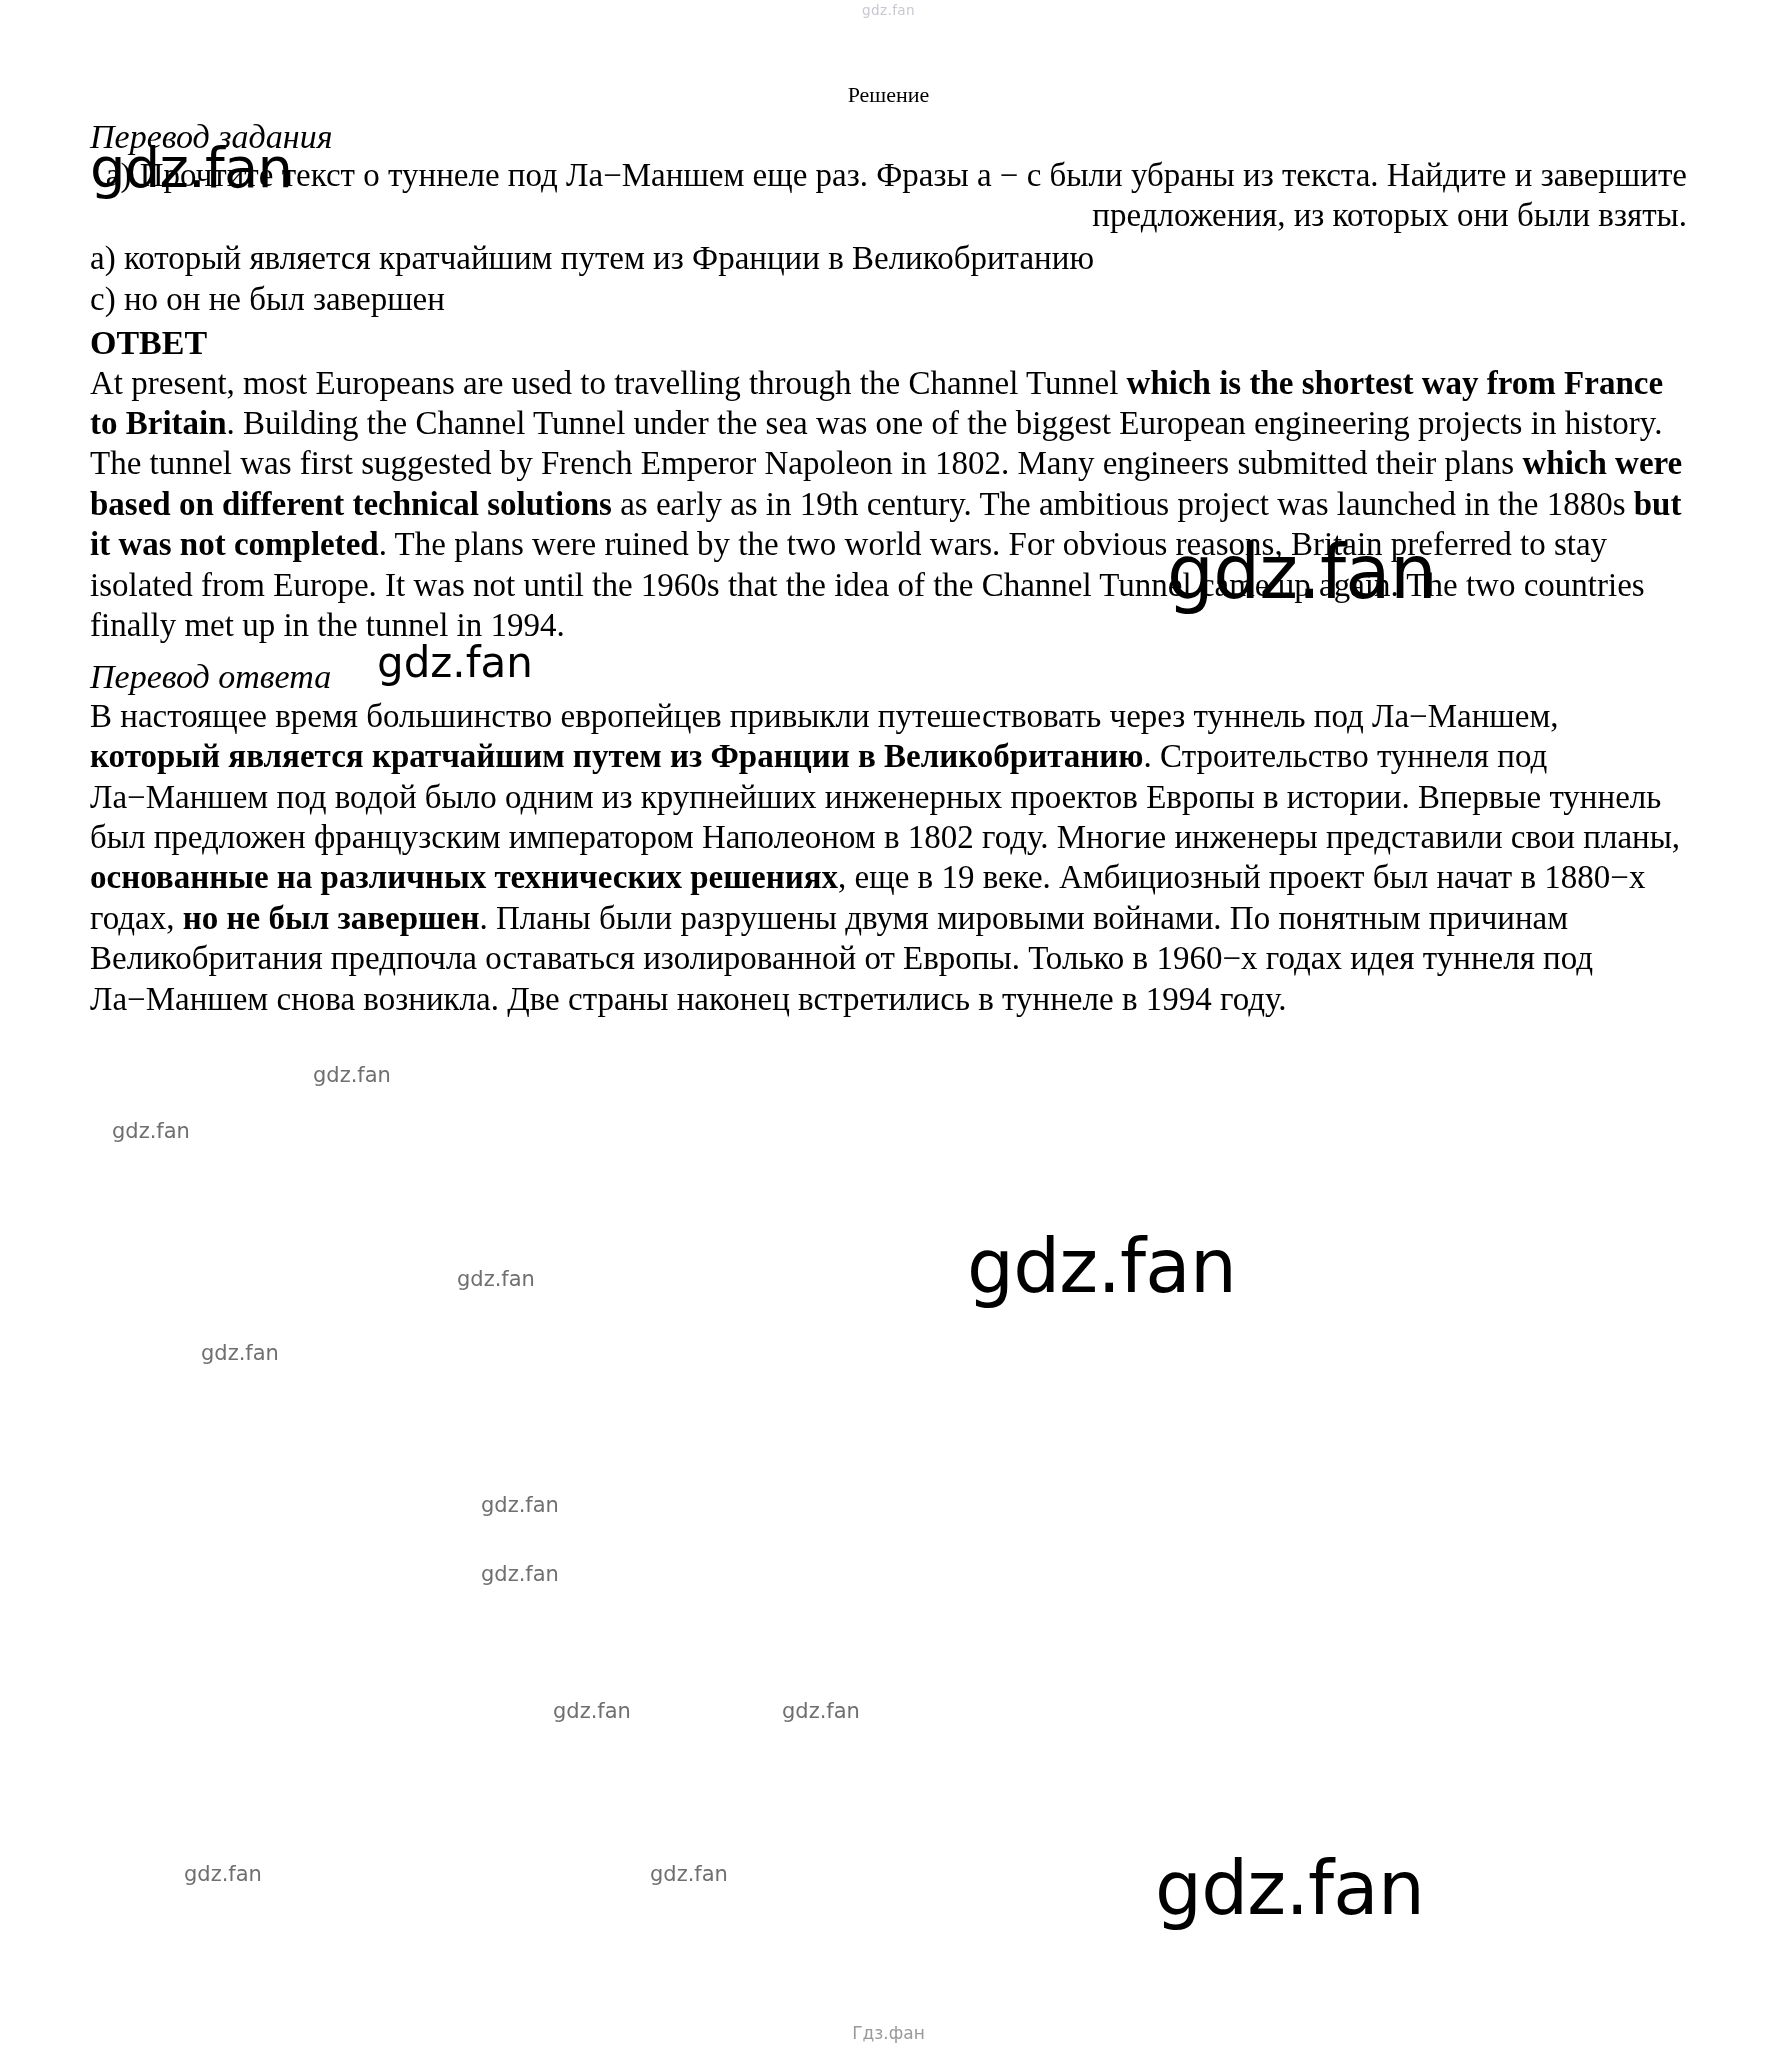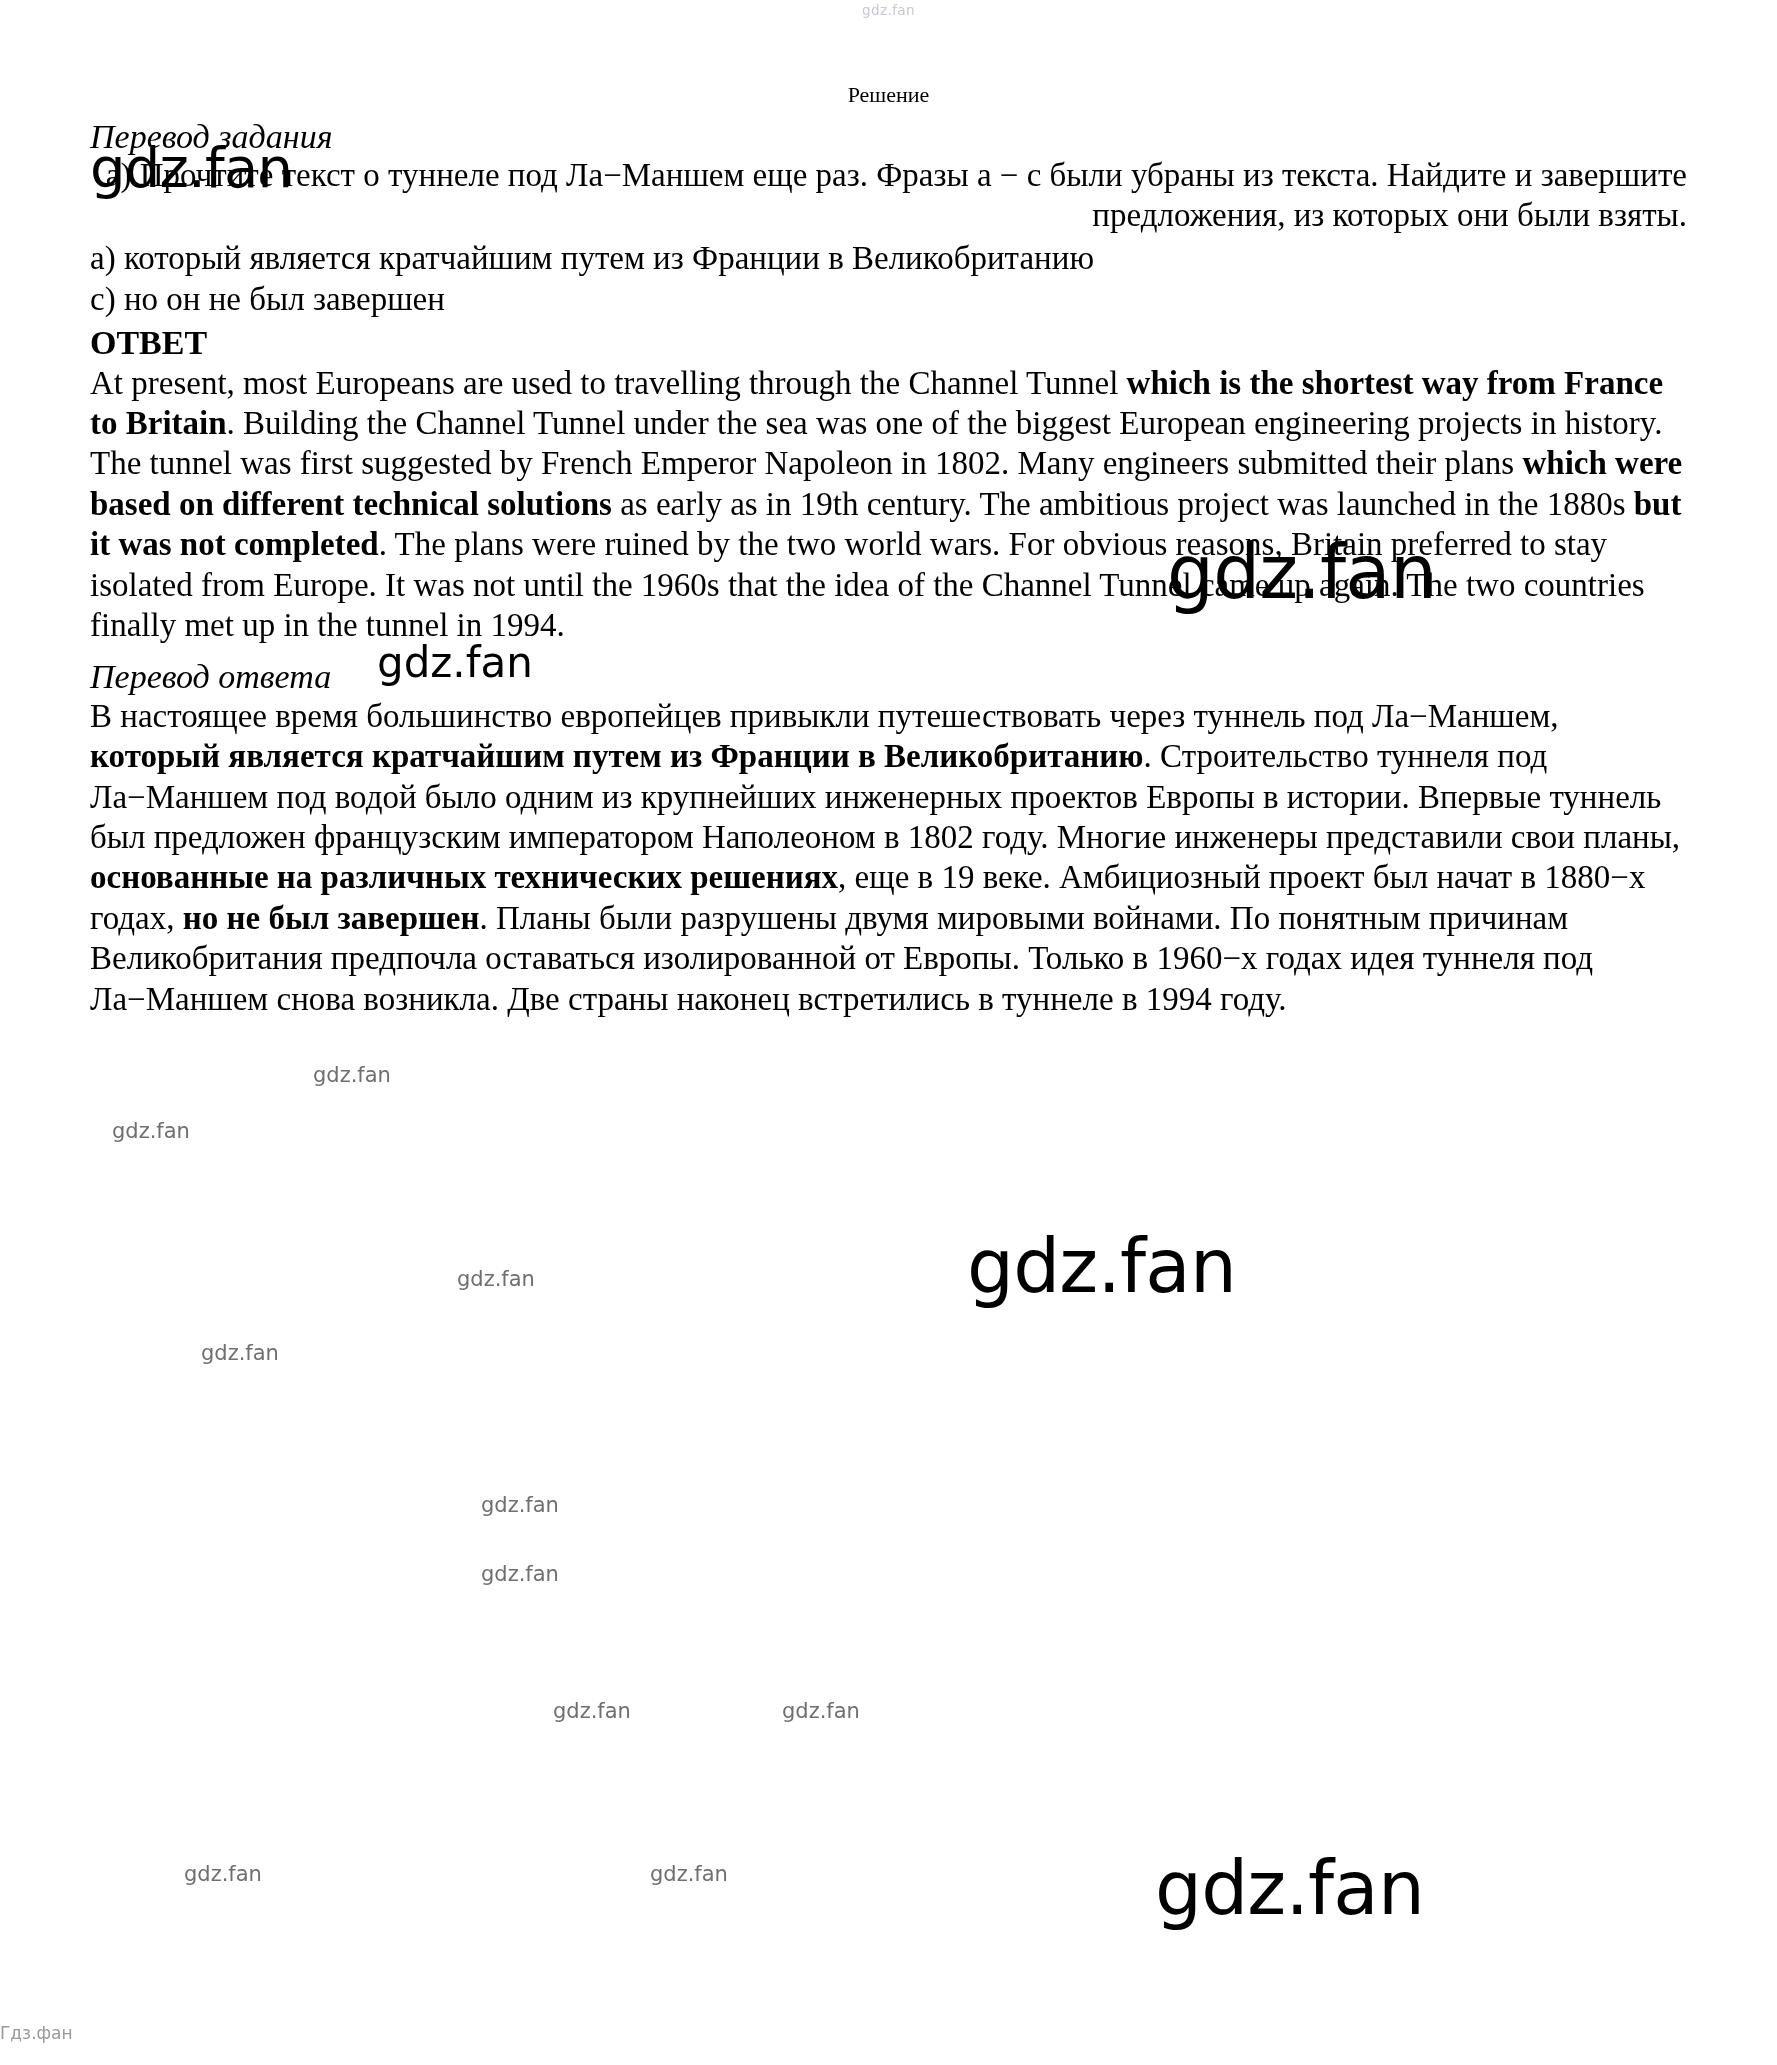--- a/index.html
+++ b/index.html
@@ -91,20 +91,21 @@
   }
   .wm-big { font-size: 74px; letter-spacing: -0.8px; }
   .wm-mid { font-size: 42px; }
   .wm-small { font-size: 21px; color: #6f6f6f; }
 
   .footer {
     position: absolute;
     left: 0;
     bottom: 22.5px;
     width: 100%;
+    text-align: center;
     font-family: "DejaVu Sans", sans-serif;
     font-size: 17px;
     color: #9a9a9a;
   }
 </style>
 </head>
 <body>
 
 <div class="page">
 

